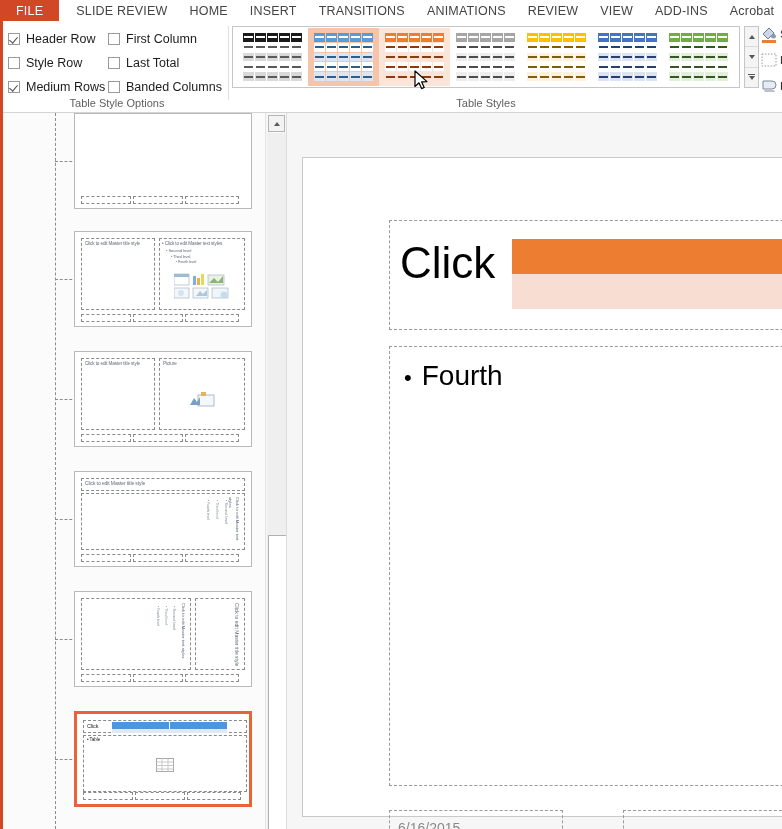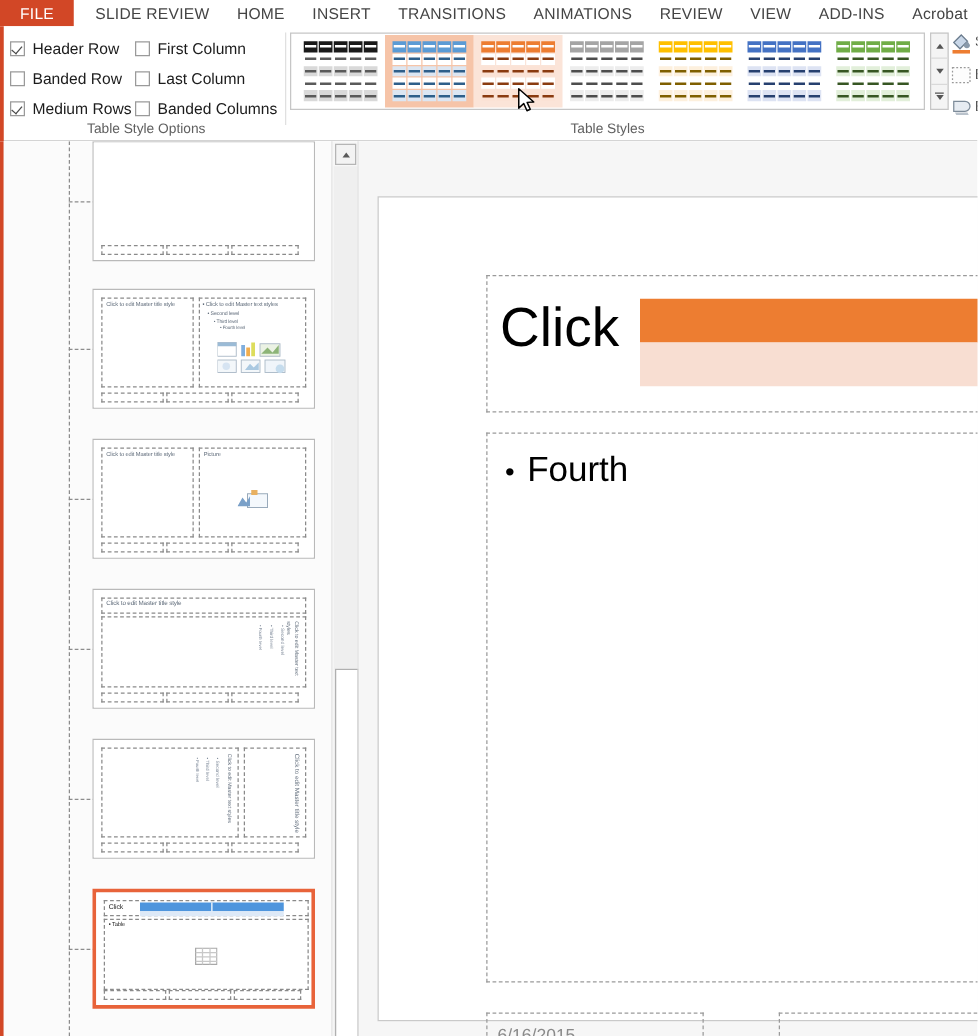--- a/index.html
+++ b/index.html
@@ -218,25 +218,25 @@
             <span class="chklabel">Header Row</span>
           </div>
           <div class="chkcell c2">
             <div class="cbox"></div>
             <span class="chklabel">First Column</span>
           </div>
         </div>
         <div class="chkrow">
           <div class="chkcell c1">
             <div class="cbox"></div>
-            <span class="chklabel">Banded Row</span>
+            <span class="chklabel">Style Row</span>
           </div>
           <div class="chkcell c2">
             <div class="cbox"></div>
-            <span class="chklabel">Last Column</span>
+            <span class="chklabel">Last Total</span>
           </div>
         </div>
         <div class="chkrow">
           <div class="chkcell c1">
             <div class="cbox checked"></div>
             <span class="chklabel">Medium Rows</span>
           </div>
           <div class="chkcell c2">
             <div class="cbox"></div>
             <span class="chklabel">Banded Columns</span>

